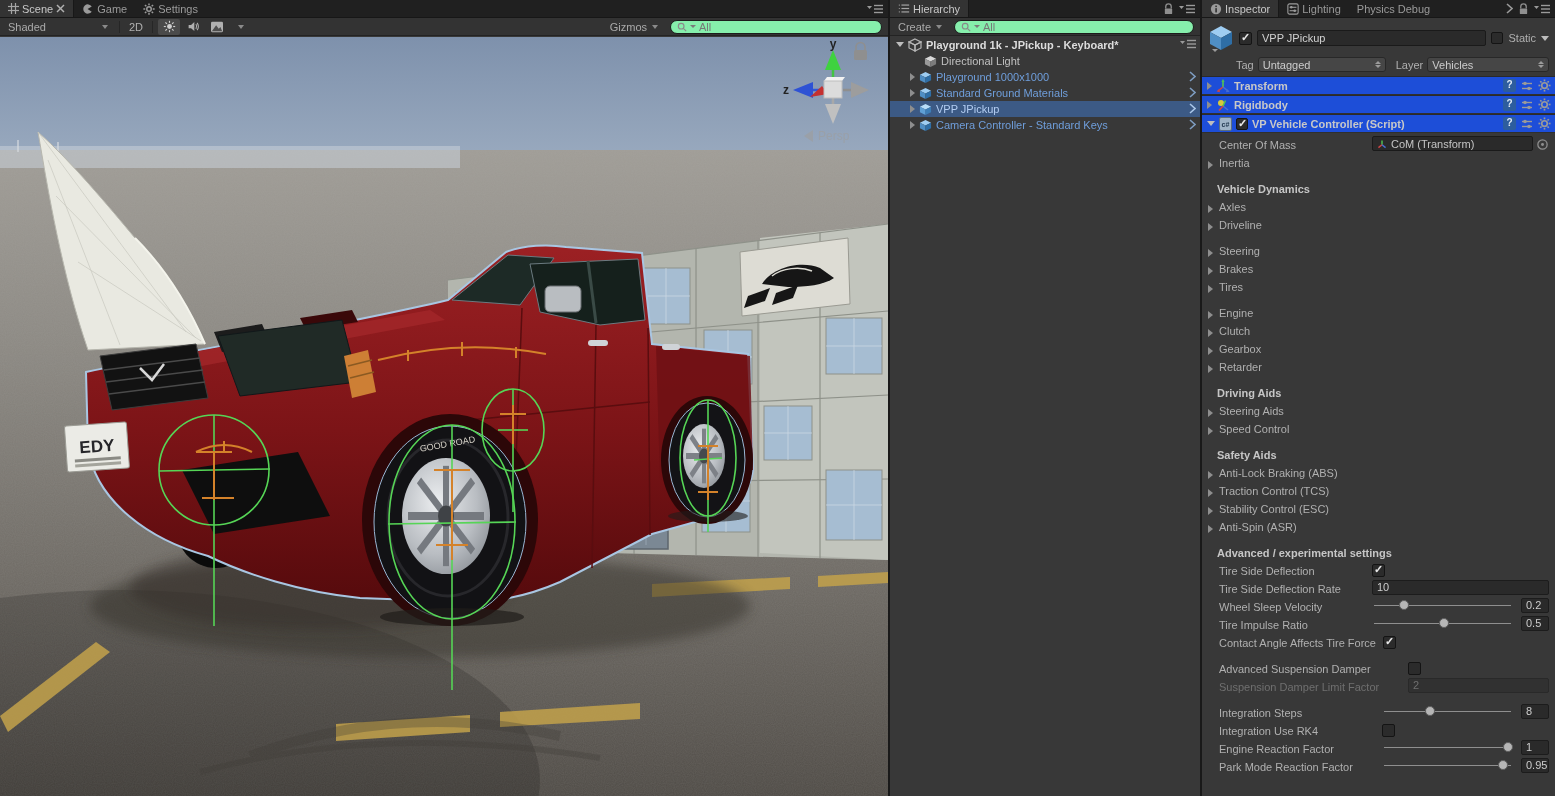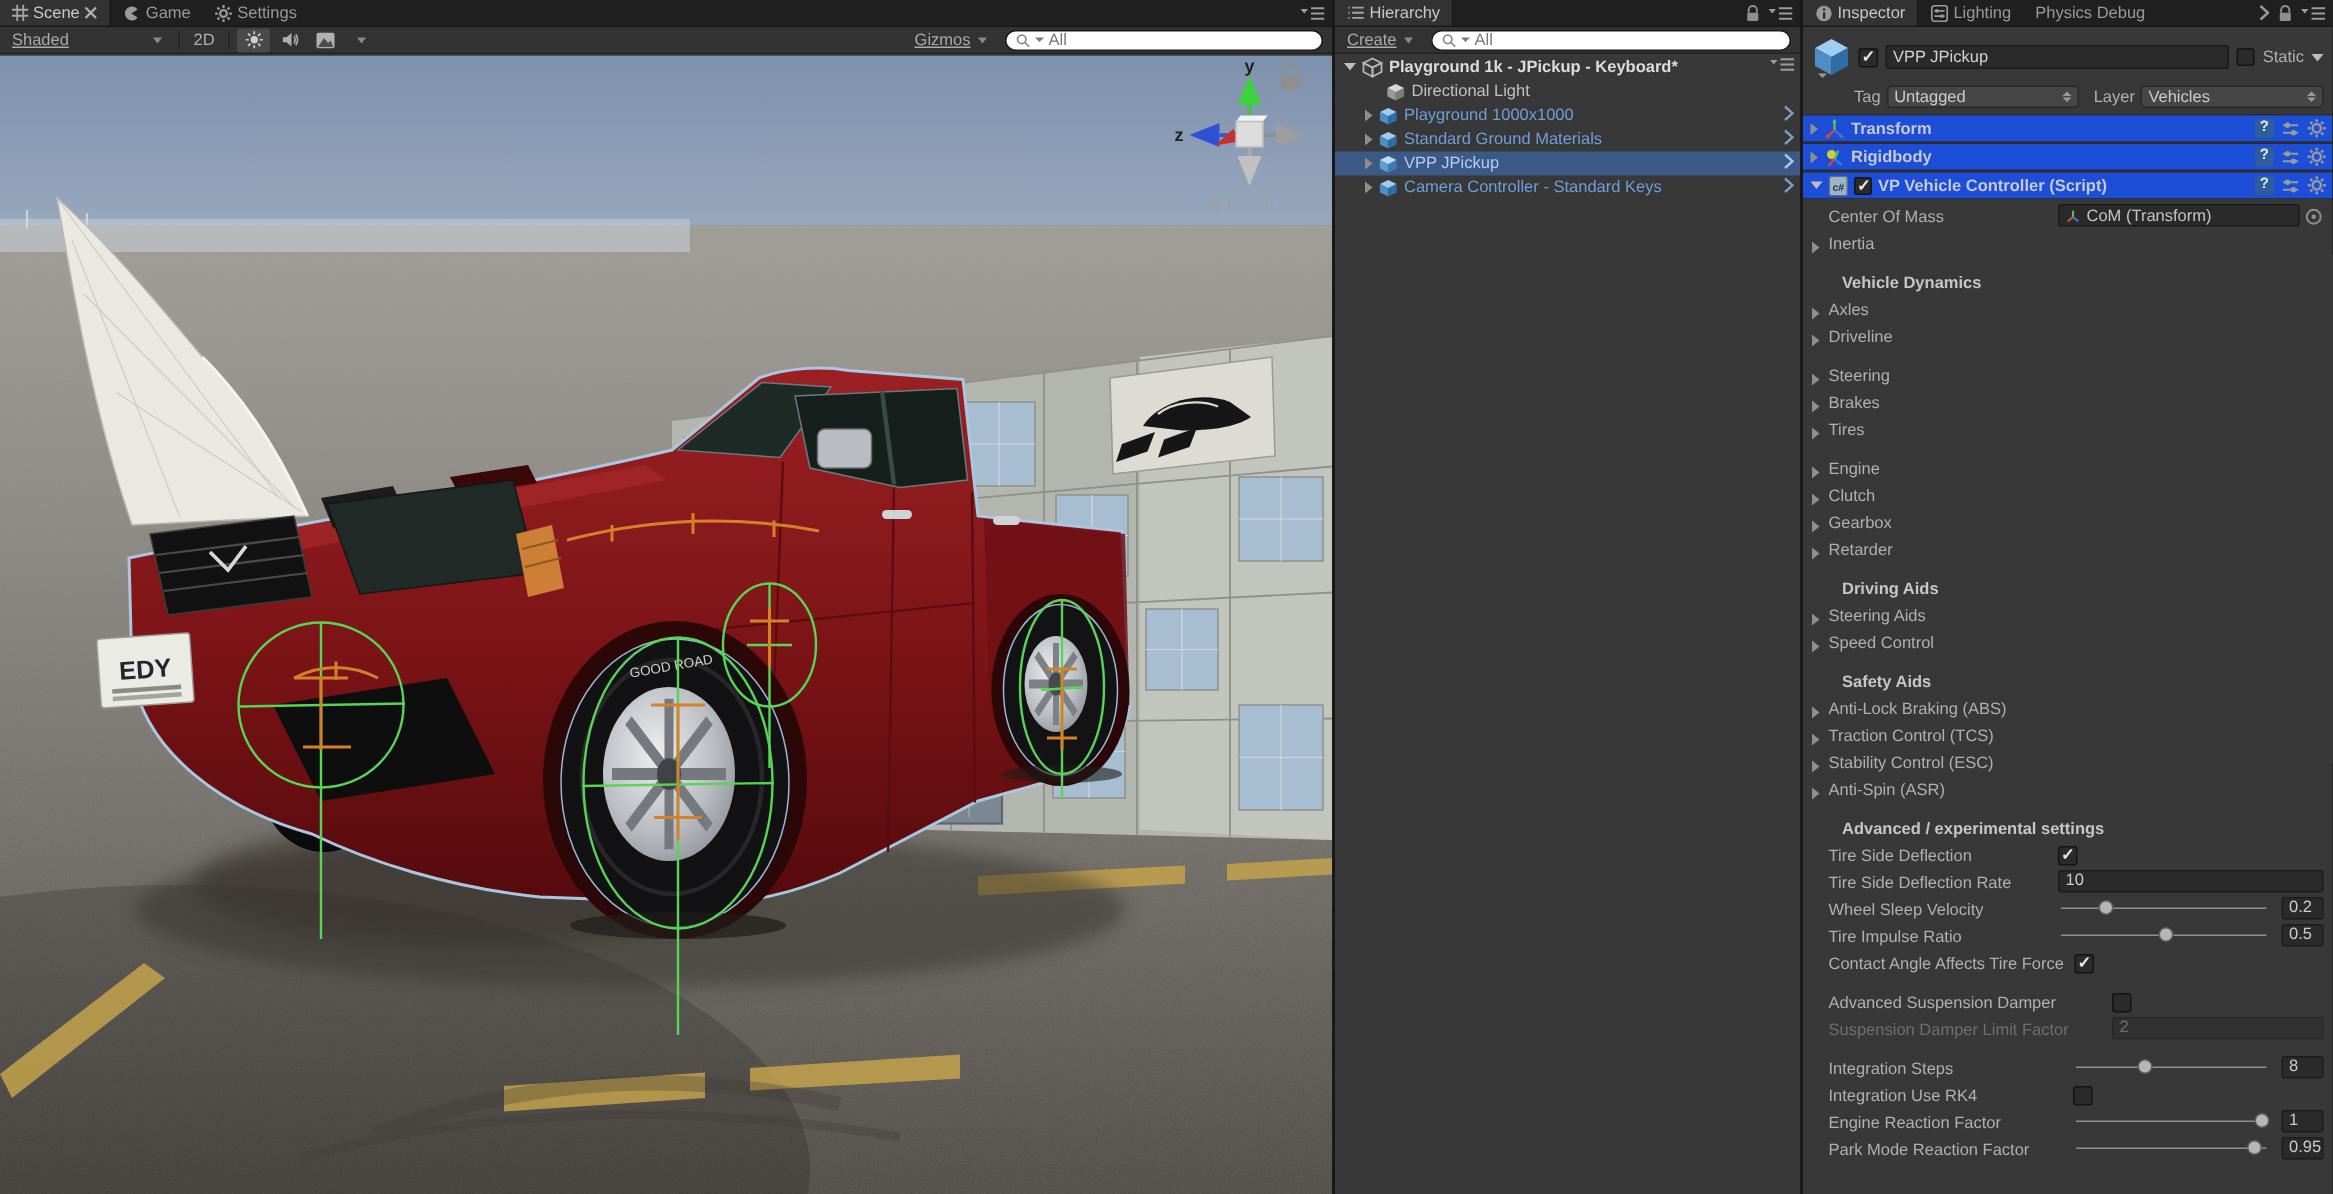--- a/index.html
+++ b/index.html
@@ -6,25 +6,25 @@
   body { background:#191919; font-family:"Liberation Sans", sans-serif; -webkit-font-smoothing:none; }
   .root { position:relative; width:1555px; height:796px; background:#191919; overflow:hidden; font-size:11px; color:#b2b2b2; }
 
   
   .pane { position:absolute; top:0; bottom:0; background:#383838; }
   .tabstrip { position:relative; height:18px; background:#202020; display:flex; align-items:stretch; border-bottom:1px solid #171717; }
   .tab { display:flex; align-items:center; gap:3px; padding:0 8px; color:#9a9a9a; background:transparent; cursor:default; }
   .tab.active { background:#333333; color:#c8c8c8; border-right:1px solid #181818; }
   .tabstrip .right { margin-left:auto; display:flex; align-items:center; gap:5px; padding-right:5px; }
   .toolbar { height:18px; background:#333333; display:flex; align-items:center; padding:0 2px; border-bottom:1px solid #232323; gap:2px; }
-  .ddbtn { display:flex; align-items:center; gap:5px; padding:0 6px; height:16px; color:#aaaaaa; border-radius:2px;text-decoration:underline; }
+  .ddbtn { display:flex; align-items:center; gap:5px; padding:0 6px; height:16px; color:#aaaaaa; border-radius:2px; }
   .ddbtn .caret { width:0; height:0; border-left:3px solid transparent; border-right:3px solid transparent; border-top:4px solid #8a8a8a; }
   .toolbtn { display:flex; align-items:center; justify-content:center; height:16px; min-width:22px; padding:0 4px; border-radius:2px; color:#b0b0b0; }
   .toolbtn.on { background:#4a4a4a; }
-  .searchpill { flex:1; display:flex; align-items:center; gap:3px; height:14px; background:#ffffff; border:1px solid #1c1c1c; border-radius:8px; padding:0 6px; margin:0 4px; color:#777; }
+  .searchpill { flex:1; display:flex; align-items:center; gap:3px; height:14px; background:#86efac; border:1px solid #1c1c1c; border-radius:8px; padding:0 6px; margin:0 4px; color:#777; }
   .searchpill .caret { width:0;height:0;border-left:3px solid transparent;border-right:3px solid transparent;border-top:3px solid #7a7a7a; }
   .vsep { width:1px; height:12px; background:#262626; margin:0 3px; }
 
   
   .tri-r { width:0; height:0; border-left:5px solid #8e8e8e; border-top:4px solid transparent; border-bottom:4px solid transparent; flex:none; }
   .tri-d { width:0; height:0; border-top:5px solid #bdbdbd; border-left:4px solid transparent; border-right:4px solid transparent; flex:none; }
 
   
   #scenePane { left:0; width:888px; }
   #viewport { position:absolute; top:37px; left:0; }
@@ -61,21 +61,21 @@
   .comphdr .ctitle { font-weight:bold; color:#c8c8c8; }
   .hicons { margin-left:auto; display:flex; align-items:center; gap:5px; }
   .helpicon { width:13px; height:13px; border-radius:2px; background:#2d5d9e; position:relative; }
   .helpicon::after { content:"?"; position:absolute; left:3.5px; top:0px; color:#dfe9f5; font-size:10px; font-weight:bold; }
 
   .irow { display:flex; align-items:flex-end; height:18px; padding:0 6px 0 6px; gap:3px; }
   .irow .fl { width:8px; flex:none; display:flex; justify-content:flex-start; }
   .irow .ilabel { flex:0 0 150px; color:#b0b0b0; white-space:nowrap; }
   .irow .ilabel.w2 { flex:0 0 160px; }
   .irow .ilabel.auto { flex:0 0 auto; padding-right:4px; }
-  .irow.sect { font-weight:bold; color:#c6c6c6; padding-left:26px; }
+  .irow.sect { font-weight:bold; color:#c6c6c6; padding-left:15px; }
   .irow.dim .ilabel, .irow.dim .widefield { color:#6f6f6f; }
   .gap8 { height:8px; }
   .foldlabel { color:#b0b0b0; }
 
   .objfield { flex:1; display:flex; align-items:center; gap:4px; height:15px; background:#2a2a2a; border:1px solid #1a1a1a; border-radius:2px; padding:0 4px; color:#c4c4c4; }
   .widefield { flex:1; height:15px; background:#2a2a2a; border:1px solid #1c1c1c; border-radius:2px; color:#cccccc; padding:0 4px; line-height:13px; }
   .irow.dim .widefield { background:#313131; border-color:#292929; }
   .valbox { flex:none; width:28px; height:15px; background:#2a2a2a; border:1px solid #1c1c1c; border-radius:2px; color:#cccccc; padding:0 4px; line-height:13px; margin-left:5px; }
   .slider { position:relative; flex:1; height:16px; }
   .slider::before { content:""; position:absolute; left:2px; right:2px; top:8px; height:1px; background:#8f8f8f; }

